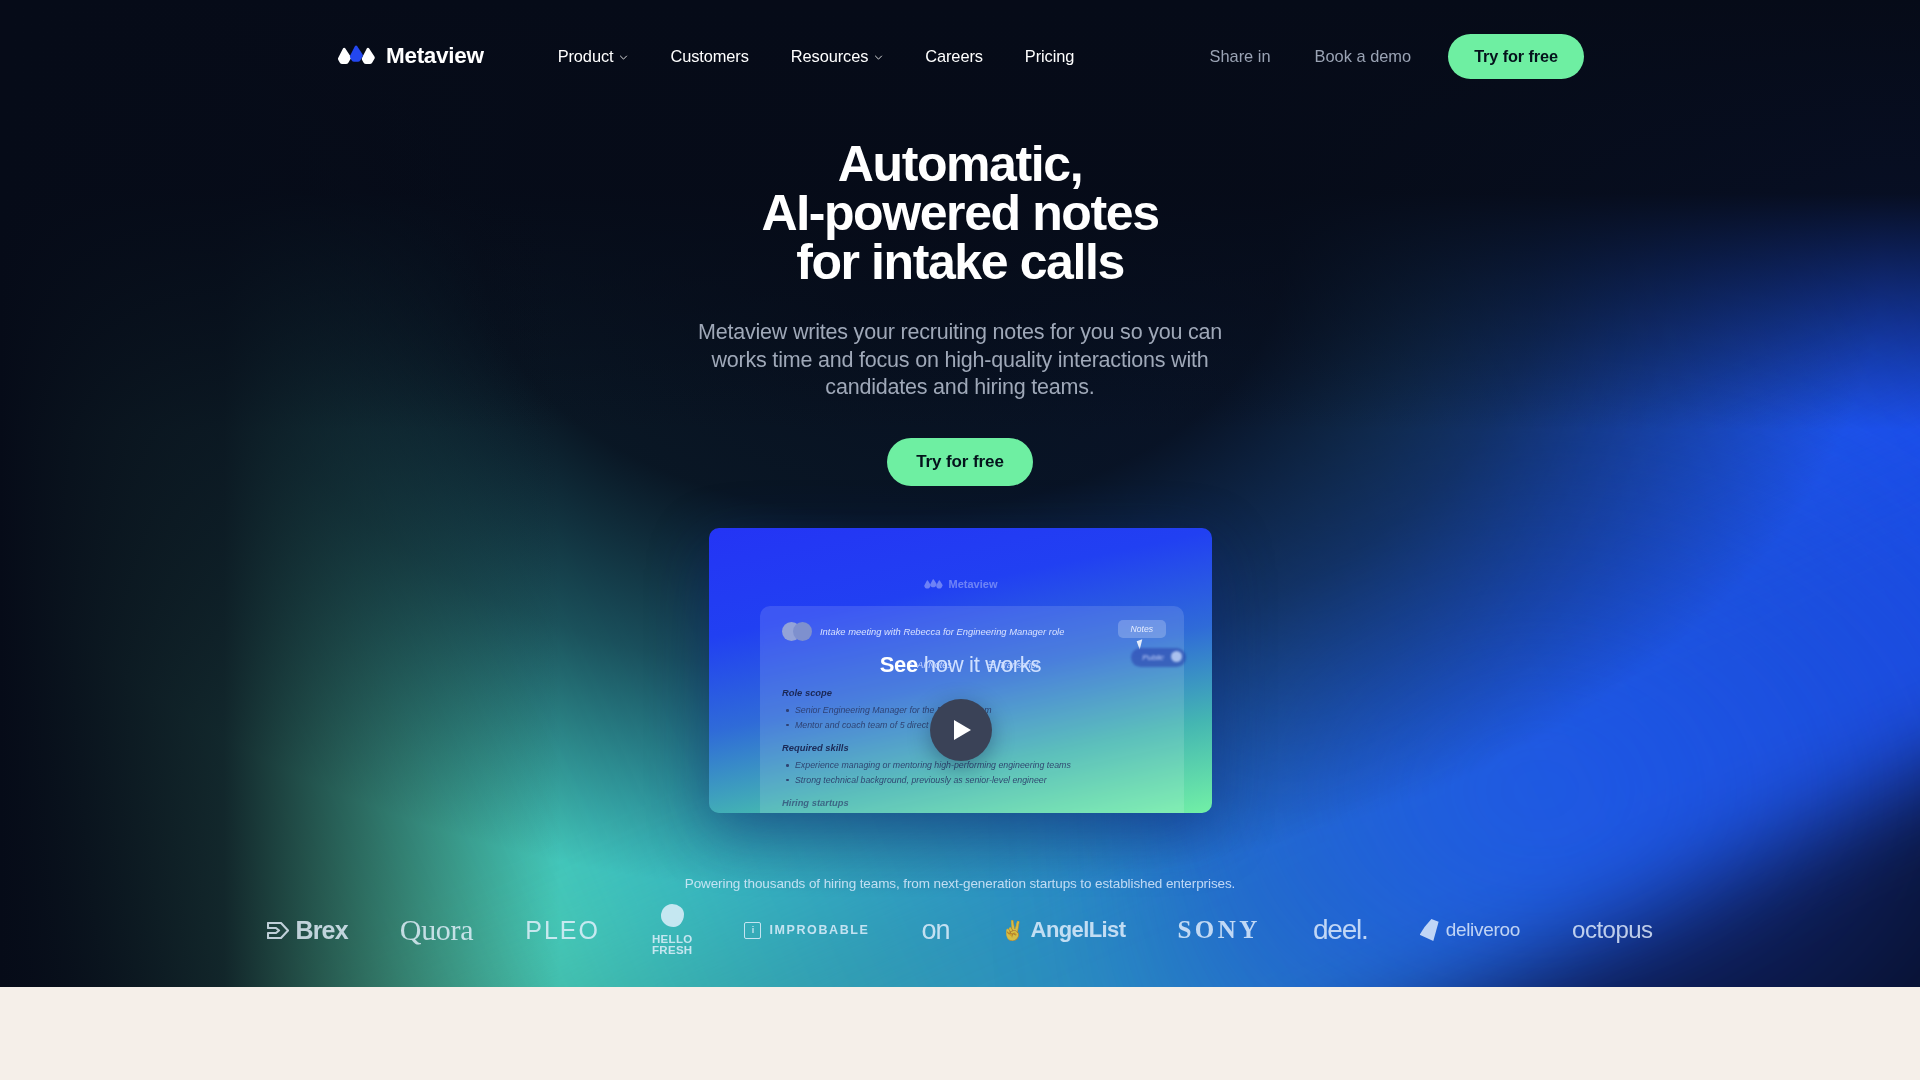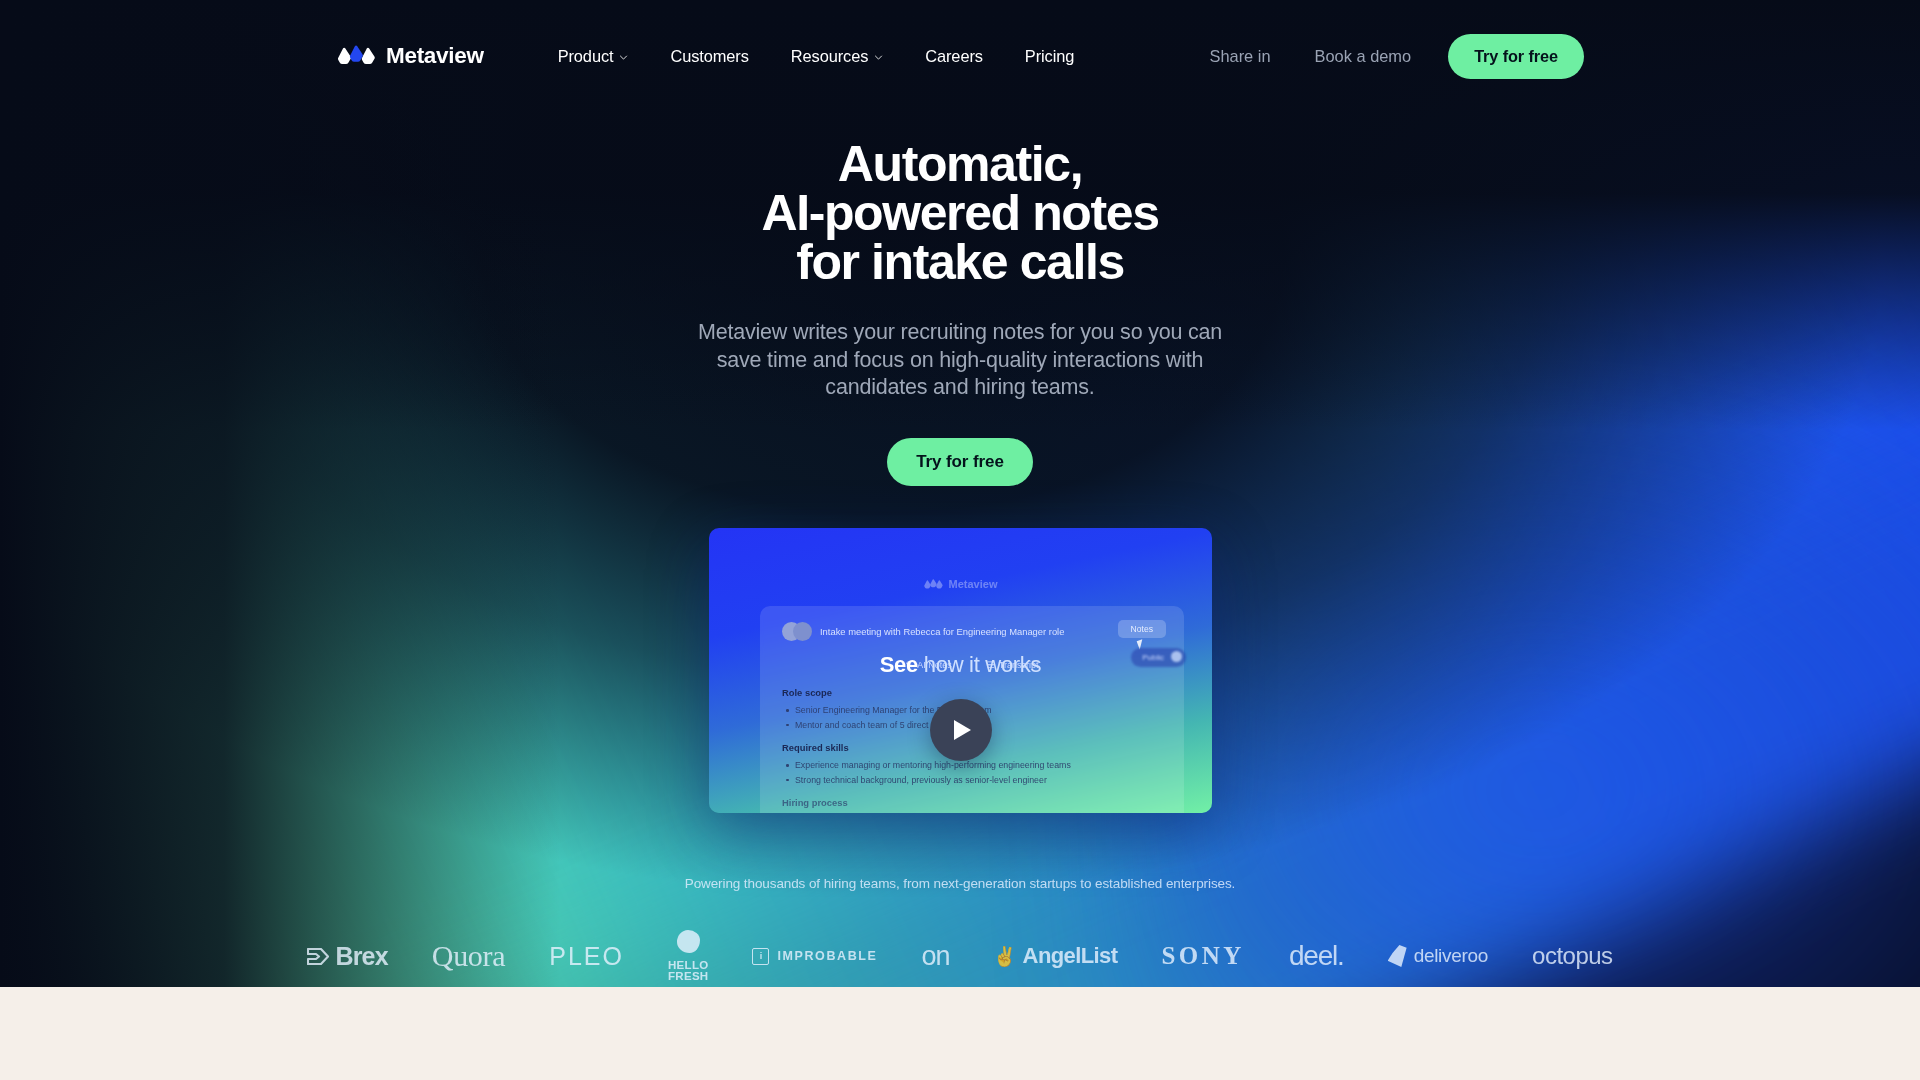--- a/index.html
+++ b/index.html
@@ -152,20 +152,21 @@
     align-items:center; justify-content:center; gap:6px; opacity:.34;
   }
   .vc-logo .brand-mark{ width:19px; height:11px; }
   .vc-logo span{ color:#fff; font-size:11px; font-weight:600; filter:blur(.7px); }
   .vc-panel{
     position:absolute; left:51px; top:78px; right:28px; bottom:0;
     background:rgba(255,255,255,0.13);
     border-radius:10px 10px 0 0;
     padding:16px 22px 0 22px;
     backdrop-filter:blur(2px);
+    font-style:italic;
   }
   .vc-head{ display:flex; align-items:center; gap:9px; }
   .vc-avatars{ position:relative; width:29px; height:19px; flex:none; }
   .vc-av{
     position:absolute; top:0; width:19px; height:19px; border-radius:50%;
     background:#A8B6E4;
   }
   .vc-av.a{ left:0; background:#93A3D8; }
   .vc-av.b{ left:11px; background:#7E90CE; }
   .vc-title{
@@ -227,21 +228,21 @@
     border-bottom:10.5px solid transparent;
   }
 
   
   .powering{
     position:absolute; left:0; top:876px; width:1920px; text-align:center; z-index:30;
     color:rgba(226,238,255,0.82); font-size:13.5px; letter-spacing:-0.1px;
   }
   .logos{
     position:absolute; left:0; top:910px; width:1920px; z-index:30;
-    display:flex; align-items:center; justify-content:center; gap:0;margin-top:26px;
+    display:flex; align-items:center; justify-content:center; gap:8px;
   }
   .logo-item{
     color:rgba(232,243,255,0.80); display:flex; align-items:center; justify-content:center;
     padding:0 22px; height:40px; flex:none;
   }
   .lg-brex{ font-size:25px; font-weight:700; letter-spacing:-0.8px; display:flex; align-items:center; gap:6px; }
   .lg-quora{ font-family:"Liberation Serif", serif; font-size:30px; font-weight:400; letter-spacing:-0.3px; }
   .lg-pleo{ font-size:25px; font-weight:500; letter-spacing:2px; display:flex; align-items:center; }
   .lg-hf{ display:flex; align-items:center; gap:7px;flex-direction:column; }
   .lg-hf .blob{ width:23px; height:23px; border-radius:48% 52% 45% 55%/ 52% 44% 56% 48%; background:rgba(232,243,255,0.80); }
@@ -330,21 +331,21 @@
   </nav>
 
   <div class="hero-copy">
     <h1 class="headline">
       <span>Automatic,</span><br>
       <span>AI-powered notes</span><br>
       <span>for intake calls</span>
     </h1>
     <p class="sub">
       <span>Metaview writes your recruiting notes for you so you can</span><br>
-      <span>save time and focus on high-quality interactions with</span><br>
+      <span>works time and focus on high-quality interactions with</span><br>
       <span>candidates and hiring teams.</span>
     </p>
     <div class="hero-cta-wrap">
       <button class="btn-green hero-cta">Try for free</button>
     </div>
   </div>
 
   <div class="video-card">
 
     <div class="vc-logo">
@@ -383,21 +384,21 @@
 
       <div class="vc-body">
         <div class="vc-h">Role scope</div>
         <div class="vc-li">Senior Engineering Manager for the Platform team</div>
         <div class="vc-li">Mentor and coach team of 5 direct reports</div>
         <div class="vc-gap"></div>
         <div class="vc-h">Required skills</div>
         <div class="vc-li">Experience managing or mentoring high-performing engineering teams</div>
         <div class="vc-li">Strong technical background, previously as senior-level engineer</div>
         <div class="vc-gap"></div>
-        <div class="vc-h dim">Hiring process</div>
+        <div class="vc-h dim">Hiring startups</div>
 
       </div>
     </div>
 
     <div class="vc-overlay-title">
       <b>See</b><span> how it works</span>
     </div>
 
     <div class="play-btn">
       <div class="play-tri"></div>

